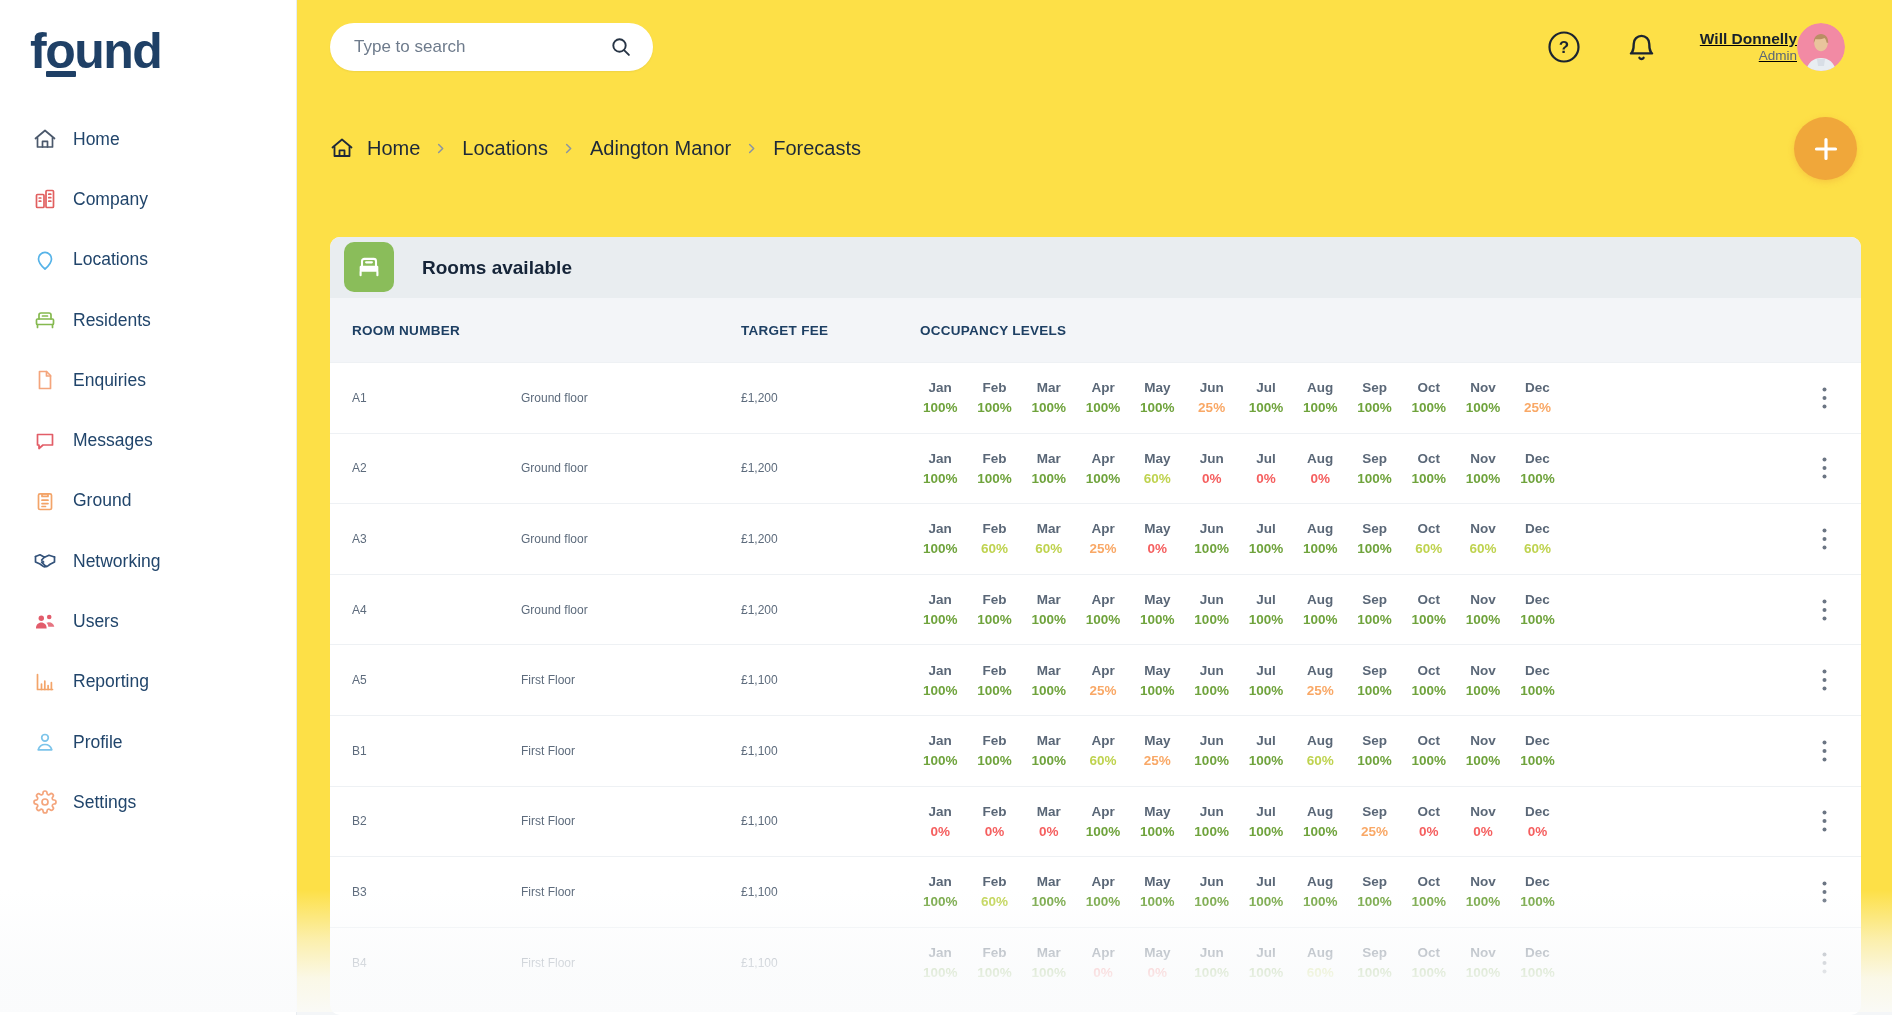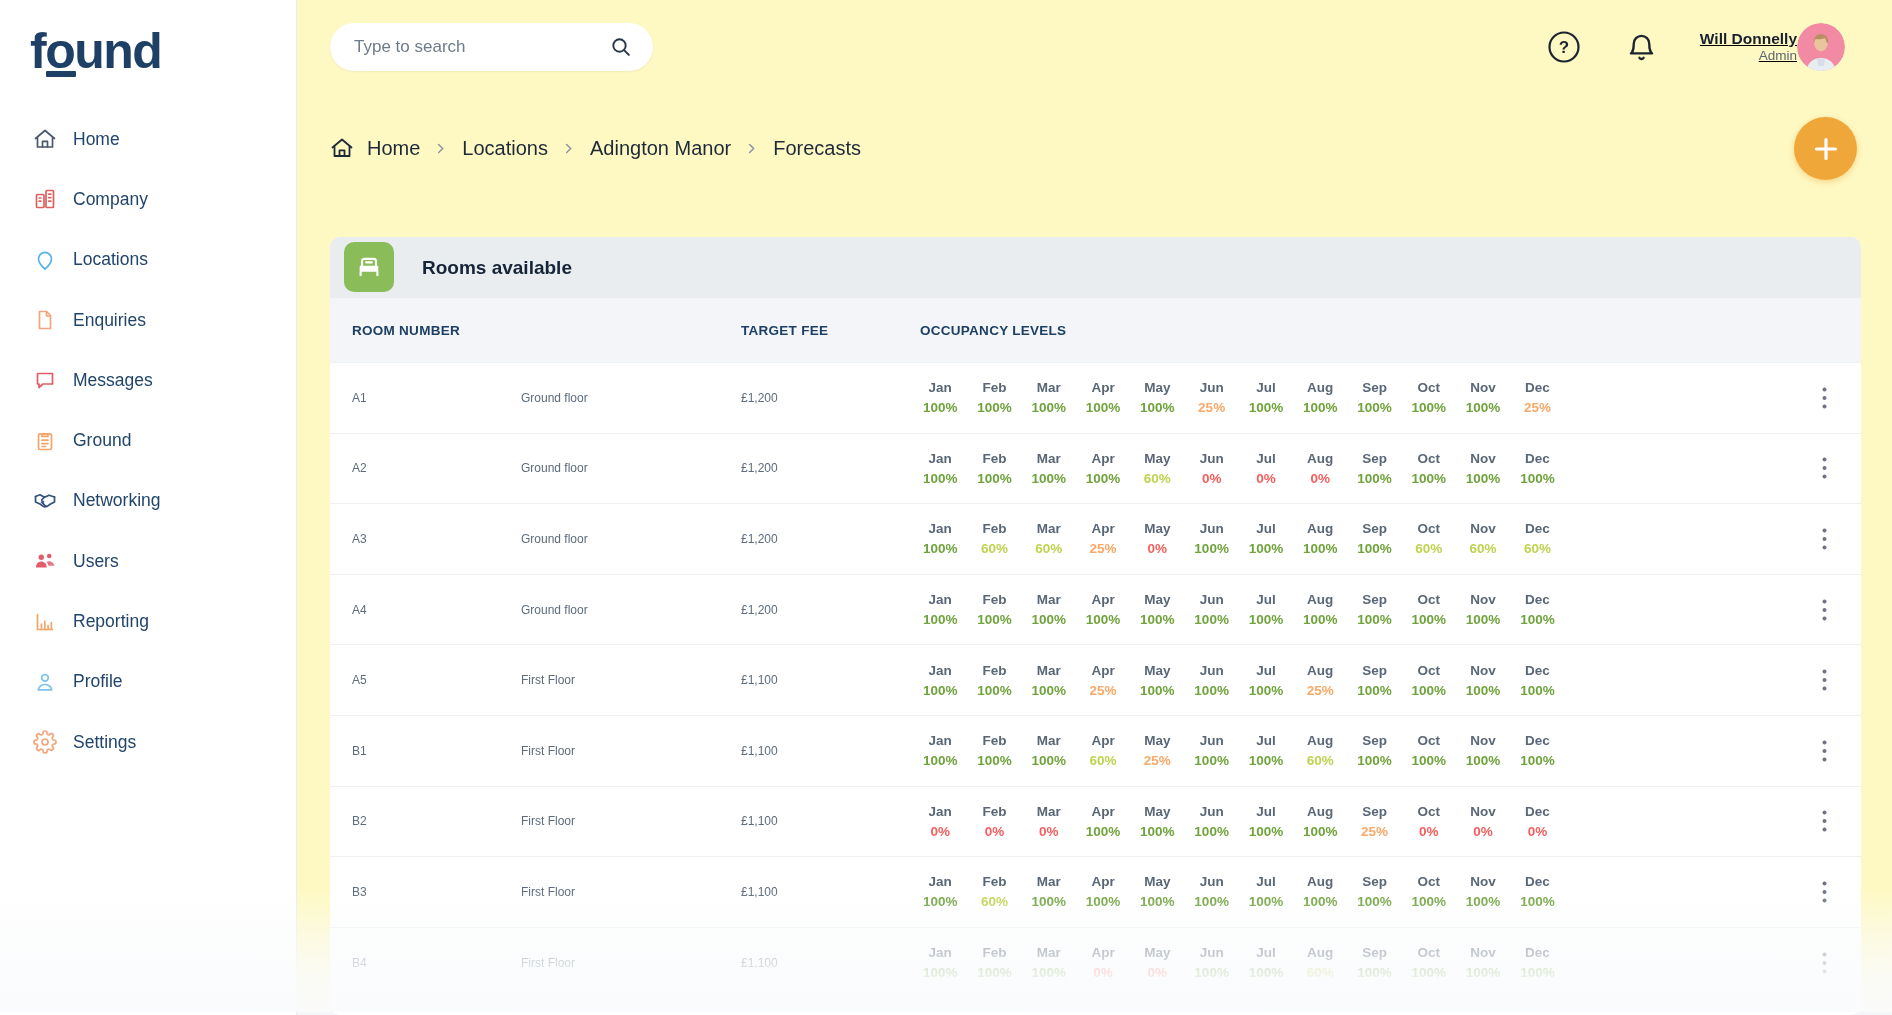--- a/index.html
+++ b/index.html
@@ -1,18 +1,18 @@
 <!DOCTYPE html>
 <html><head>
 <meta charset="utf-8">
 <style>
   * { margin:0; padding:0; box-sizing:border-box; }
   html,body { width:1892px; height:1015px; }
   body { font-family:"Liberation Sans","DejaVu Sans",sans-serif; background:#f4f6f8; overflow:hidden; }
-  .page { position:relative; width:1892px; height:1012px; background:#fef9c3; }
+  .page { position:relative; width:1892px; height:1012px; background:#fde047; }
 
   
   .sidebar { position:absolute; left:0; top:0; width:297px; height:1015px; background:#ffffff; border-right:1px solid #e9edf1; z-index:5; }
   .logo { position:absolute; left:30px; top:22px; font-size:50px; font-weight:700; color:#1f4066; letter-spacing:-1.5px; cursor:pointer; }
   .logo .logo-o { position:relative; display:inline-block; }
   .logo .logo-o::after { content:""; position:absolute; left:1px; right:-2px; bottom:3px; height:6px; background:currentColor; border-radius:1px; }
   .nav { position:absolute; top:109px; left:0; right:0; }
   .nav-item { height:60.3px; display:flex; align-items:center; padding-left:33px; gap:16px; cursor:pointer; }
   .nav-icon { width:24px; height:24px; flex:0 0 24px; display:flex; align-items:center; justify-content:center; }
   .nav-icon svg { width:24px; height:24px; }
@@ -90,20 +90,31 @@
           </span>
           <span class="nav-label">Company</span>
         </div>
         <div class="nav-item">
           <span class="nav-icon">
             <svg fill="none" stroke-width="1.7" stroke-linecap="round" stroke-linejoin="round" width="24" height="24" viewBox="0 0 24 24" stroke="#56b3e8">
               <path d="M12 21s-6.5-5.7-6.5-10.1A6.5 6.5 0 0 1 18.5 10.9C18.5 15.3 12 21 12 21z"></path>
             </svg>
           </span>
           <span class="nav-label">Locations</span>
+        </div>
+        <div class="nav-item">
+          <span class="nav-icon">
+            <svg fill="none" stroke-width="1.7" stroke-linecap="round" stroke-linejoin="round" width="24" height="24" viewBox="0 0 24 24" stroke="#85b94f">
+              <path d="M6 11V7a2 2 0 0 1 2-2h8a2 2 0 0 1 2 2v4"></path>
+              <rect x="3.5" y="11" width="17" height="5.5" rx="1"></rect>
+              <path d="M4.5 16.5v3M19.5 16.5v3"></path>
+              <path d="M9.5 8h5"></path>
+            </svg>
+          </span>
+          <span class="nav-label">Residents</span>
         </div>
         <div class="nav-item">
           <span class="nav-icon">
             <svg fill="none" stroke-width="1.7" stroke-linecap="round" stroke-linejoin="round" width="24" height="24" viewBox="0 0 24 24" stroke="#f4a57c">
               <path d="M6.5 3.5h7l4 4v13h-11z"></path>
               <path d="M13.5 3.5V8h4"></path>
             </svg>
           </span>
           <span class="nav-label">Enquiries</span>
         </div>

